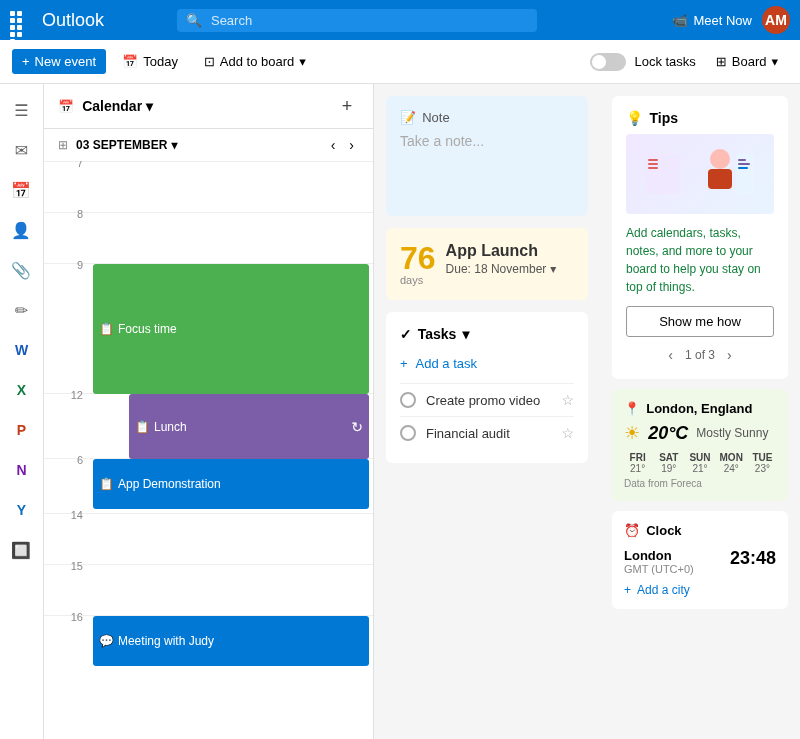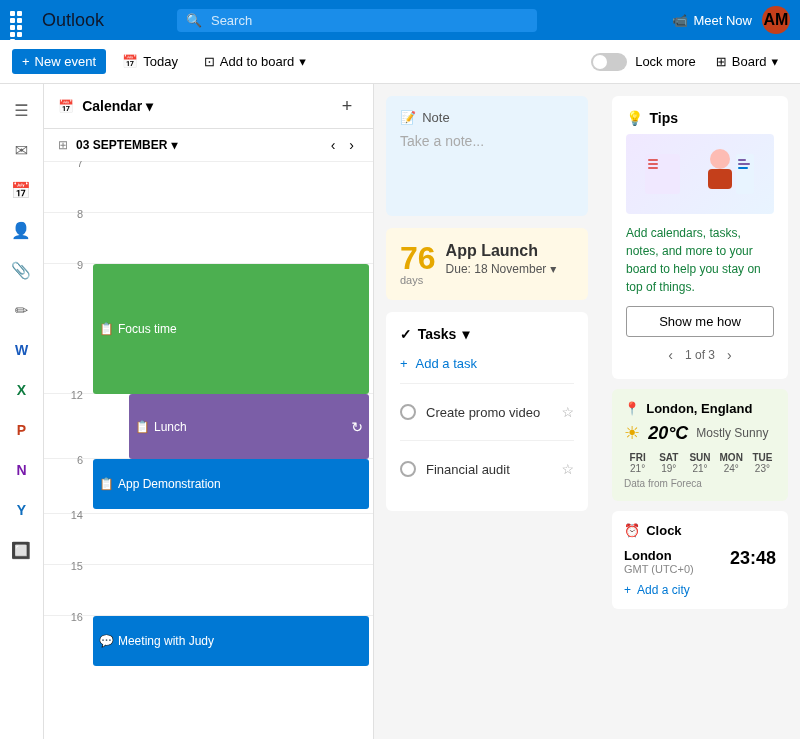--- a/index.html
+++ b/index.html
@@ -5,33 +5,33 @@
     * { box-sizing: border-box; margin: 0; padding: 0; }
     body { font-family: 'Segoe UI', Arial, sans-serif; font-size: 13px; background: #f3f3f3; overflow: hidden; }
 
     
     .top-bar {
       display: flex; align-items: center; background: #0078d4; height: 40px;
       padding: 0 10px; gap: 10px; color: white;
     }
     .waffle-icon { display: flex; flex-wrap: wrap; width: 18px; height: 18px; gap: 2px; cursor: pointer; }
     .waffle-icon span { display: block; width: 5px; height: 5px; background: white; border-radius: 1px; }
-    .app-title { font-size: 18px; font-weight: 300; color: #0f172a; margin-left: 4px; }
+    .app-title { font-size: 18px; font-weight: 300; color: #ffffff; margin-left: 4px; }
     .search-bar {
       flex: 1; max-width: 360px; margin: 0 auto;
       display: flex; align-items: center; background: #1a8de9; border-radius: 4px;
       padding: 4px 10px; gap: 8px; color: white;
     }
     .search-bar input {
       background: transparent; border: none; outline: none; color: white; font-size: 13px; width: 100%;
     }
     .search-bar input::placeholder { color: rgba(255,255,255,0.8); }
     .top-right { display: flex; align-items: center; gap: 10px; margin-left: auto; }
     .meet-now { display: flex; align-items: center; gap: 5px; color: white; font-size: 13px; cursor: pointer; }
-    .avatar { width: 28px; height: 28px; border-radius: 50%; background: #c43f1b; color: #000000; display: flex; align-items: center; justify-content: center; font-size: 16px; font-weight: 600; cursor: pointer; }
+    .avatar { width: 28px; height: 28px; border-radius: 50%; background: #c43f1b; color: #ffffff; display: flex; align-items: center; justify-content: center; font-size: 14px; font-weight: 600; cursor: pointer; }
 
     
     .toolbar {
       display: flex; align-items: center; background: white; height: 44px;
       padding: 0 12px; gap: 6px; border-bottom: 1px solid #e0e0e0;
     }
     .toolbar-btn {
       display: flex; align-items: center; gap: 5px; padding: 5px 10px;
       border: none; border-radius: 3px; cursor: pointer; font-size: 13px; background: transparent;
     }
@@ -110,21 +110,21 @@
     .app-launch-header { display: flex; align-items: flex-start; gap: 10px; }
     .days-count { font-size: 32px; font-weight: 700; color: #e6a800; line-height: 1; }
     .days-label { font-size: 11px; color: #888; }
     .launch-title { font-size: 16px; font-weight: 600; color: #333; }
     .due-date { display: flex; align-items: center; gap: 4px; font-size: 12px; color: #555; margin-top: 2px; }
 
     
     .tasks-card { background: white; border-radius: 6px; padding: 14px; }
     .tasks-header { display: flex; align-items: center; gap: 6px; font-size: 14px; font-weight: 600; margin-bottom: 10px; }
     .add-task { display: flex; align-items: center; gap: 8px; color: #0078d4; cursor: pointer; padding: 4px 0; font-size: 13px; margin-bottom: 8px; }
-    .task-item { display: flex; align-items: center; gap: 10px; padding: 20px 0; border-top: 1px solid #f0f0f0; }
+    .task-item { display: flex; align-items: center; gap: 10px; padding: 8px 0; border-top: 1px solid #f0f0f0; }
     .task-circle { width: 16px; height: 16px; border-radius: 50%; border: 2px solid #aaa; flex-shrink: 0; cursor: pointer; }
     .task-text { flex: 1; font-size: 13px; color: #333; }
     .task-star { color: #aaa; cursor: pointer; font-size: 14px; }
 
     
     .right-panel { width: 200px; display: flex; flex-direction: column; gap: 10px; padding: 12px; overflow-y: auto; background: #f5f5f5; }
 
     
     .tips-card { background: white; border-radius: 6px; padding: 14px; }
     .tips-title { font-size: 14px; font-weight: 600; margin-bottom: 8px; display: flex; align-items: center; gap: 6px; }
@@ -200,21 +200,21 @@
     <span>Today</span>
   </button>
   <button class="toolbar-btn">
     <span>⊡</span>
     <span>Add to board</span>
     <span>▾</span>
   </button>
   <div class="toolbar-right">
     <div class="lock-toggle">
       <div class="toggle-switch off"></div>
-      <span>Lock more</span>
+      <span>Lock tasks</span>
     </div>
     <button class="board-btn">
       <span>⊞</span>
       <span>Board</span>
       <span>▾</span>
     </button>
   </div>
 </div>
 
 <div class="main-layout">

